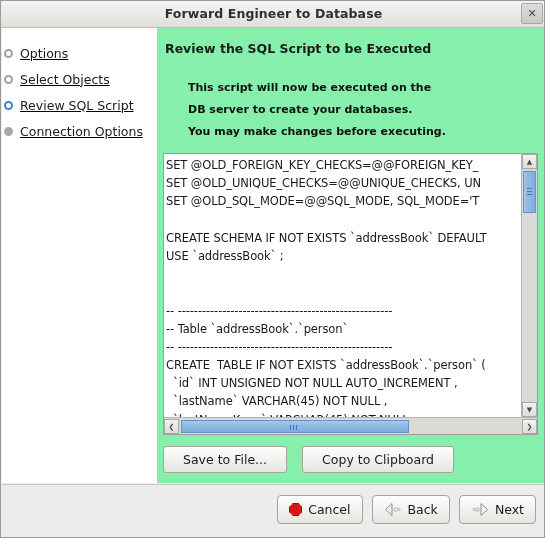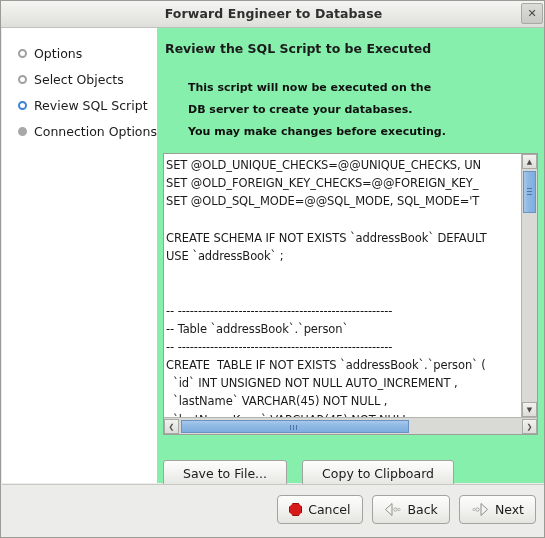--- a/index.html
+++ b/index.html
@@ -73,22 +73,23 @@
   }
   .steps {
     position: absolute;
     left: 0; top: 12px;
     width: 156px;
   }
   .step {
     display: flex;
     align-items: center;
     height: 26px;
-    padding-left: 16px;
-    cursor: pointer;
+    padding-left: 2px;
+    cursor: pointer;
+    text-decoration: underline;
   }
   .step .dot {
     width: 9px; height: 9px;
     border-radius: 50%;
     box-sizing: border-box;
     margin-right: 7px;
     flex: 0 0 auto;
   }
   .step.done .dot {
     background: #ffffff;
@@ -252,21 +253,21 @@
     padding: 0 19px;
     background: linear-gradient(to bottom, #fdfdfc 0%, #f2f2f0 50%, #e4e4e0 100%);
     border: 1px solid #a3a39f;
     border-radius: 3px;
     box-sizing: border-box;
     font-size: 12.5px;
     color: #1b1b1b;
     cursor: pointer;
     white-space: nowrap;
   }
-  .actions .btn + .btn { margin-left: 10px; margin-top: 14px; }
+  .actions .btn + .btn { margin-left: 10px; }
 
   
   .footer {
     position: absolute;
     left: 1px; top: 483px;
     width: 542px;
     height: 54px;
     background: #ececea;
     border-top: 1px solid #c8c8c4;
     box-sizing: border-box;
@@ -332,22 +333,22 @@
     <div class="page-heading">Review the SQL Script to be Executed</div>
 
     <div class="intro">
       <div>This script will now be executed on the</div>
       <div>DB server to create your databases.</div>
       <div>You may make changes before executing.</div>
     </div>
 
     <div class="sql-wrap">
       <div class="sql-text">
+        <div class="sql-line">SET @OLD_FOREIGN_KEY_CHECKS=@@FOREIGN_KEY_</div>
         <div class="sql-line">SET @OLD_UNIQUE_CHECKS=@@UNIQUE_CHECKS, UN</div>
-        <div class="sql-line">SET @OLD_FOREIGN_KEY_CHECKS=@@FOREIGN_KEY_</div>
         <div class="sql-line">SET @OLD_SQL_MODE=@@SQL_MODE, SQL_MODE='T</div>
         <div class="sql-line"></div>
         <div class="sql-line">CREATE SCHEMA IF NOT EXISTS `addressBook` DEFAULT</div>
         <div class="sql-line">USE `addressBook` ;</div>
         <div class="sql-line"></div>
         <div class="sql-line"></div>
         <div class="sql-line">-- -----------------------------------------------------</div>
         <div class="sql-line">-- Table `addressBook`.`person`</div>
         <div class="sql-line">-- -----------------------------------------------------</div>
         <div class="sql-line">CREATE  TABLE IF NOT EXISTS `addressBook`.`person` (</div>

